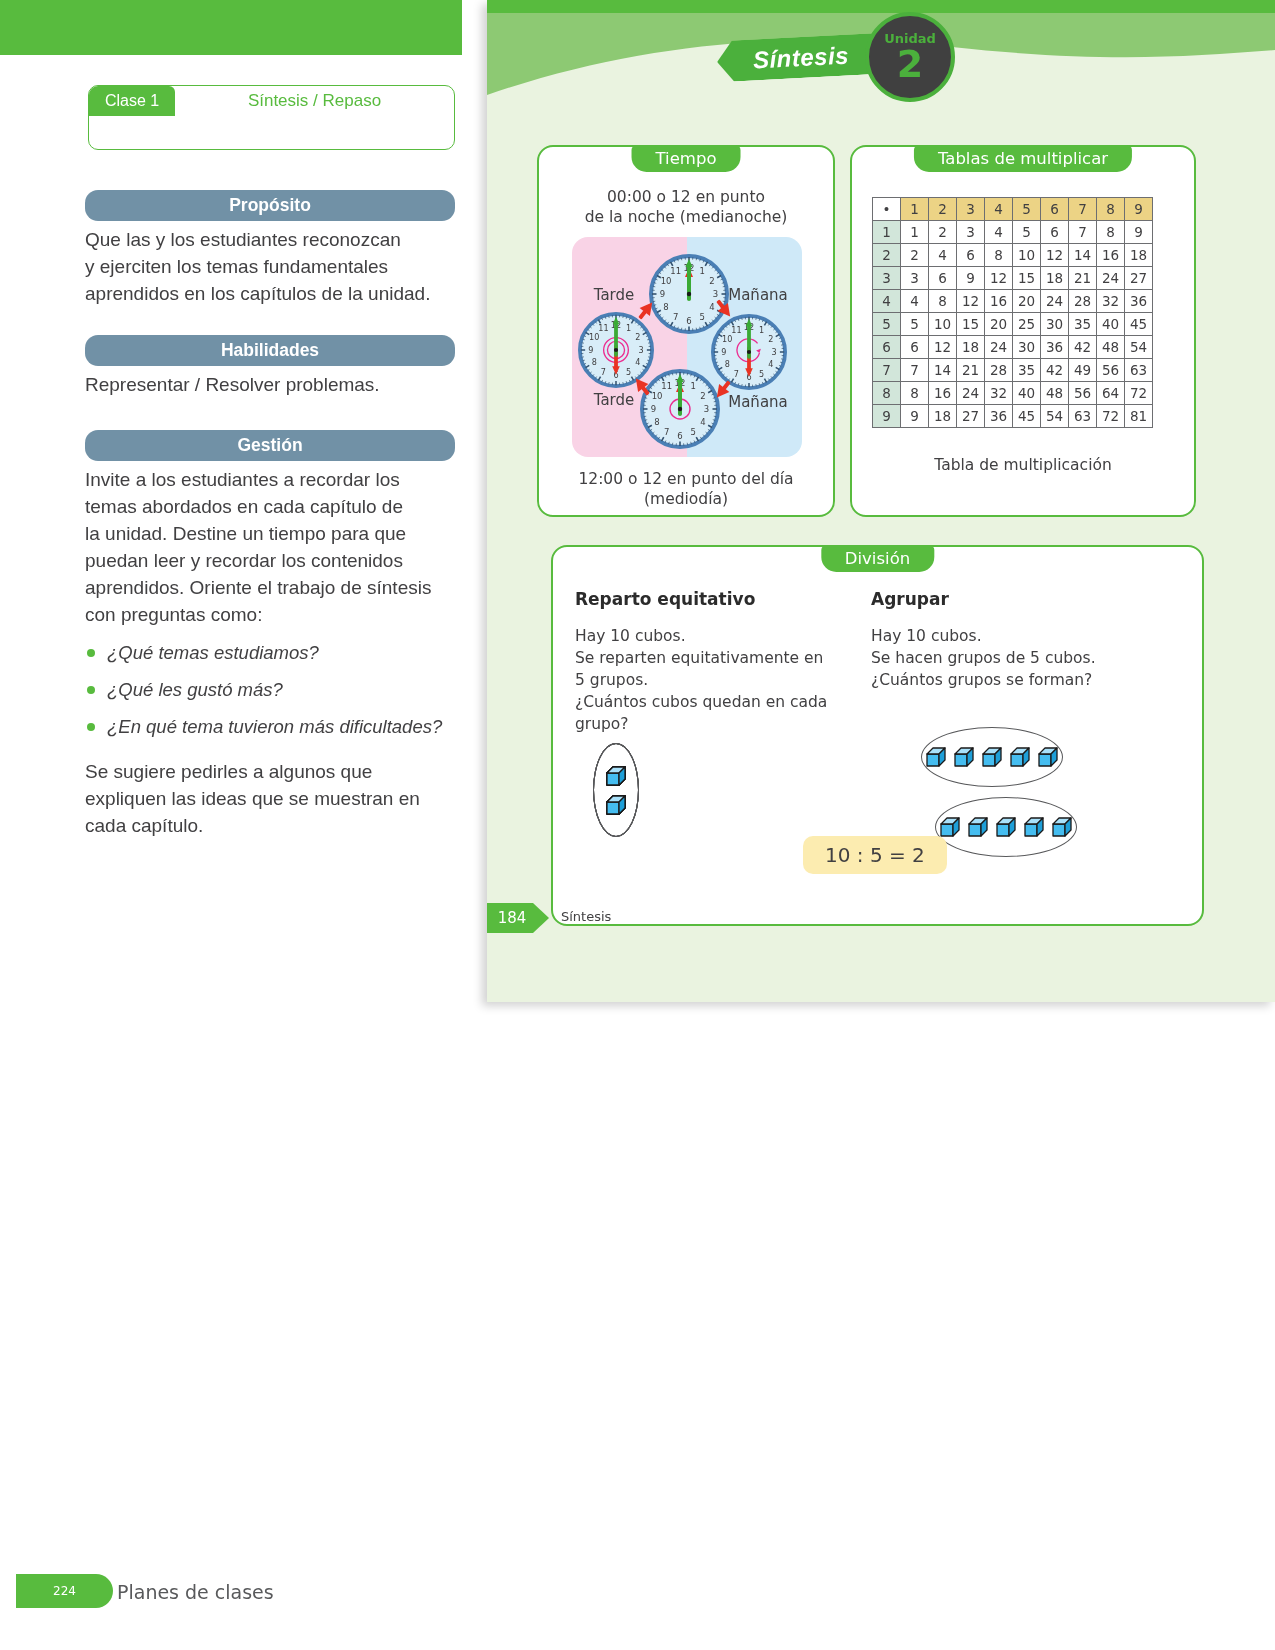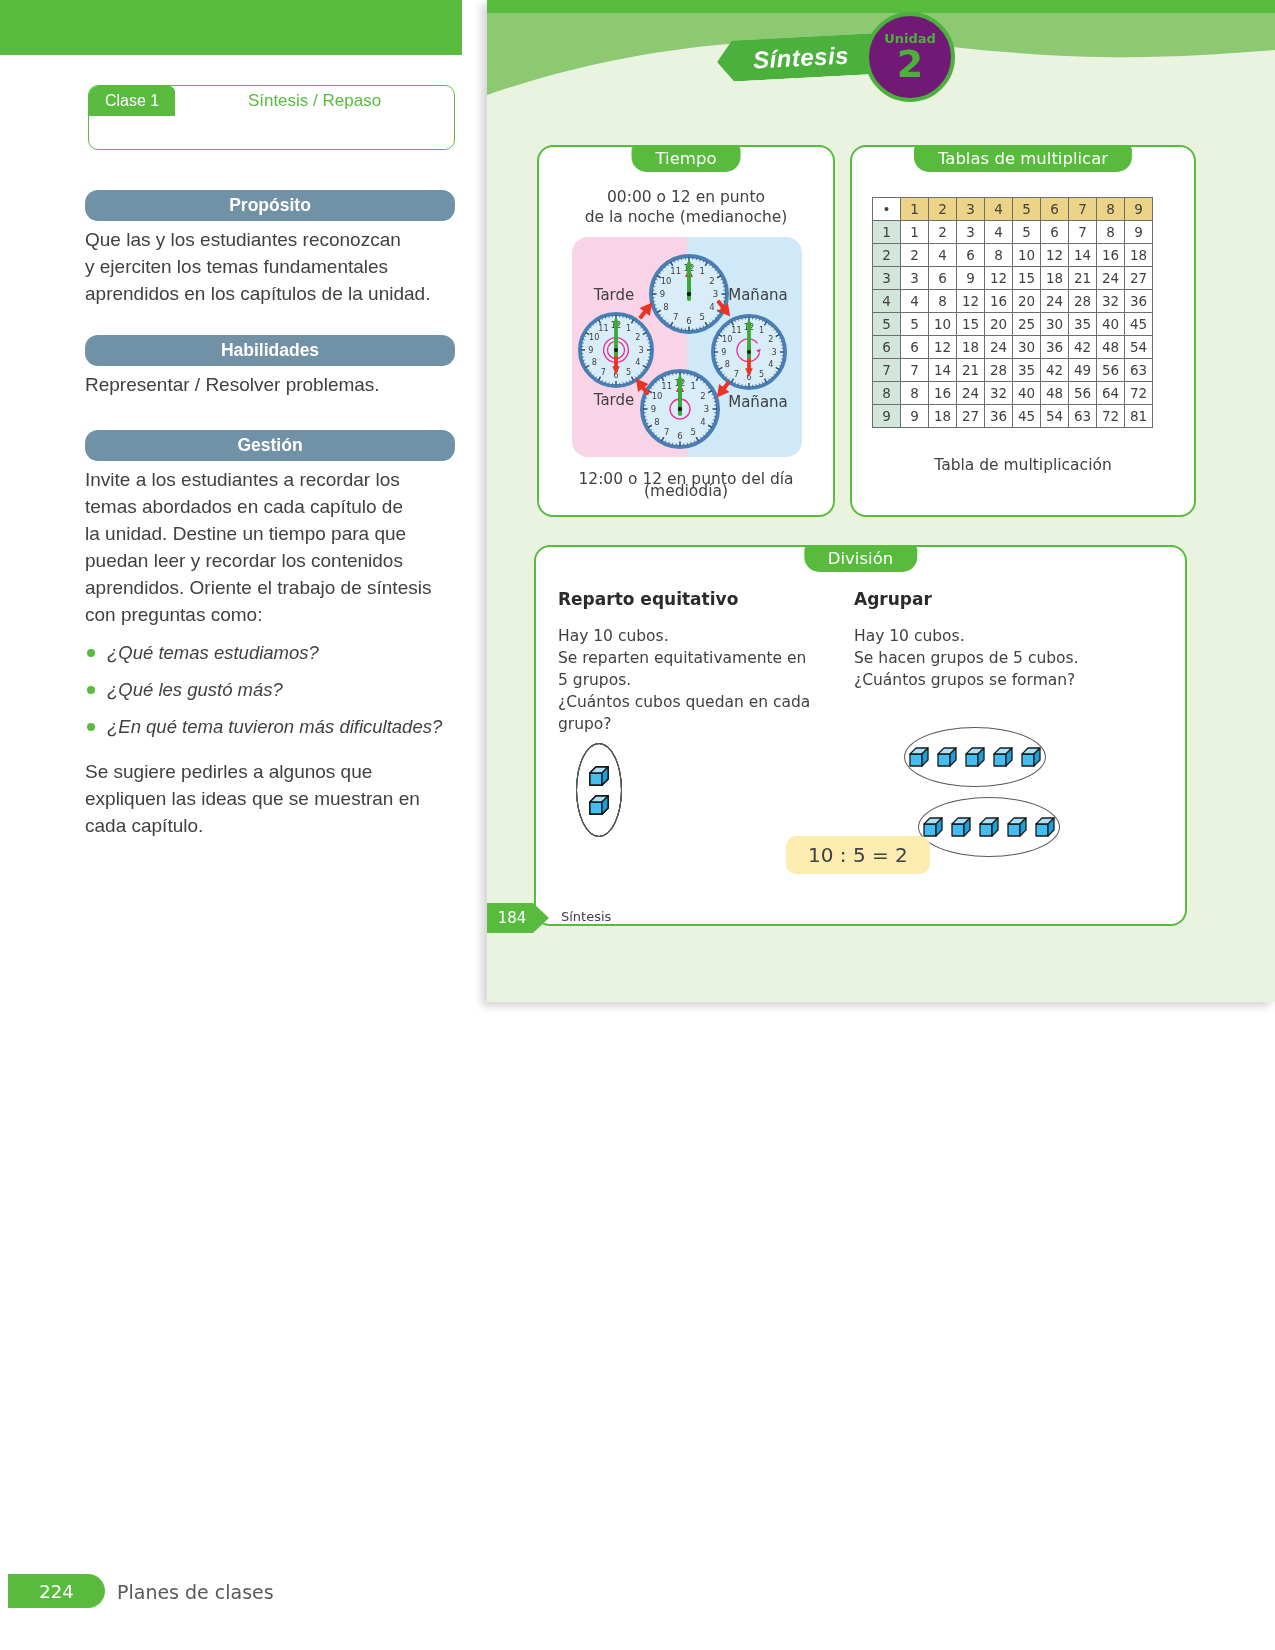--- a/index.html
+++ b/index.html
@@ -25,30 +25,30 @@
   .qlist li::before{content:"";position:absolute;left:-20px;top:15px;width:8px;height:8px;border-radius:50%;background:#58bb3e;}
   
   .panel{position:absolute;left:487px;top:0;width:788px;height:1002px;background:#eaf3e0;
          box-shadow:-5px 4px 9px rgba(0,0,0,0.18);font-family:"DejaVu Sans",sans-serif;}
   .wave{position:absolute;left:0;top:0;width:788px;height:110px;}
   .ribbon{position:absolute;left:230px;top:37px;width:168px;height:41px;background:#4bb03c;
           clip-path:polygon(0 50%,16px 0,100% 0,100% 100%,16px 100%);transform:rotate(-3deg);
           display:flex;align-items:center;justify-content:center;}
   .ribbon span{color:#fff;font-weight:bold;font-style:italic;font-size:24px;letter-spacing:0.5px;
                font-family:"Liberation Sans",sans-serif;}
-  .badge{position:absolute;left:378px;top:12px;width:82px;height:82px;background:#701a75;border:4px solid #4bb03c;
+  .badge{position:absolute;left:378px;top:12px;width:82px;height:82px;background:#404040;border:4px solid #4bb03c;
          border-radius:50%;display:flex;flex-direction:column;align-items:center;justify-content:center;color:#4bb03c;}
   .badge .u{font-size:13px;font-weight:bold;line-height:14px;}
   .badge .n{font-size:38px;font-weight:bold;line-height:36px;}
   .wbox{position:absolute;background:#fff;border:2px solid #58bb3e;border-radius:16px;box-sizing:border-box;}
   .box-tab{position:absolute;top:-2px;left:50%;transform:translateX(-50%);background:#58bb3e;color:#fff;
            font-size:16.5px;padding:4px 24px 4px;border-radius:5px 5px 15px 15px;white-space:nowrap;}
   .tiempo{left:50px;top:145px;width:298px;height:372px;}
   .tablas{left:363px;top:145px;width:346px;height:372px;}
-  .division{left:47px;top:545px;width:653px;height:381px;}
+  .division{left:64px;top:545px;width:653px;height:381px;}
   .cap{position:absolute;width:100%;text-align:center;font-size:15.5px;color:#414042;line-height:20px;}
   .scene{position:absolute;left:33px;top:90px;width:230px;height:220px;border-radius:16px;overflow:hidden;}
   .half{position:absolute;top:0;width:115px;height:220px;}
   .half.pink{left:0;background:#f9d3e6;}
   .half.blue{left:115px;background:#cfe9f8;}
   .clock{position:absolute;}
   .clk-label{position:absolute;font-size:15px;color:#414042;text-align:center;}
   .arrow{position:absolute;width:22px;height:15px;}
   .mt{border-collapse:collapse;border:1.5px solid #58595b;font-size:13.5px;color:#414042;}
   .mt td,.mt th{border:1px solid #6d6e71;width:27px;height:22px;text-align:center;font-weight:normal;padding:0;background:#fff;}
@@ -65,22 +65,22 @@
   .rep-row .egg{width:44px;height:92px;}
   .agr1{left:368px;top:180px;width:140px;height:58px;}
   .agr2{left:382px;top:250px;width:140px;height:58px;}
   .eq{position:absolute;left:250px;top:289px;background:#fcecb0;border-radius:10px;padding:7px 22px;
       font-size:20px;color:#414042;}
   .pagetab{position:absolute;left:0;top:903px;width:62px;height:30px;background:#58bb3e;color:#fff;
            clip-path:polygon(0 0,46px 0,100% 50%,46px 100%,0 100%);display:flex;align-items:center;justify-content:center;
            padding-right:12px;box-sizing:border-box;font-size:15px;}
   .pagetab-label{position:absolute;left:74px;top:909px;font-size:13px;color:#414042;}
   
-  .footpill{position:absolute;left:8px;top:1574px;width:97px;height:34px;background:#58bb3e;border-radius:0 17px 17px 0;
-            color:#fff;font-size:18px;display:flex;align-items:center;justify-content:center;font-family:"DejaVu Sans",sans-serif;}
+  .footpill{position:absolute;left:16px;top:1574px;width:97px;height:34px;background:#58bb3e;border-radius:0 17px 17px 0;
+            color:#fff;font-size:12px;display:flex;align-items:center;justify-content:center;font-family:"DejaVu Sans",sans-serif;}
   .footlabel{position:absolute;left:117px;top:1581px;font-size:19px;color:#58595b;font-family:"DejaVu Sans",sans-serif;}
 </style>
 </head>
 <body>
 
 <div class="page">
 
   <div class="topbar-left"></div>
 
   <div class="meta-box">
@@ -498,21 +498,21 @@
       <svg class="arrow" viewBox="0 0 22 15" style="left:173px;top:235px;transform:rotate(128deg);">
           <rect x="1" y="5.5" width="9" height="4" rx="1" fill="#e93323"></rect>
           <polygon points="9,1 21,7.5 9,14" fill="#e93323"></polygon>
         </svg>
       <svg class="arrow" viewBox="0 0 22 15" style="left:92px;top:232px;transform:rotate(-128deg);">
           <rect x="1" y="5.5" width="9" height="4" rx="1" fill="#e93323"></rect>
           <polygon points="9,1 21,7.5 9,14" fill="#e93323"></polygon>
         </svg>
 
       <div class="cap" style="top:322px;">12:00 o 12 en punto del día</div>
-      <div class="cap" style="top:334px;">(mediodía)</div>
+      <div class="cap" style="top:342px;">(mediodía)</div>
     </div>
 
     <div class="wbox tablas">
       <div class="box-tab">Tablas de multiplicar</div>
       <table class="mt" style="position:absolute;left:20px;top:50px;">
           <tbody>
             <tr>
               <th class="op">•</th>
               <th class="hdr">1</th>
               <th class="hdr">2</th>

